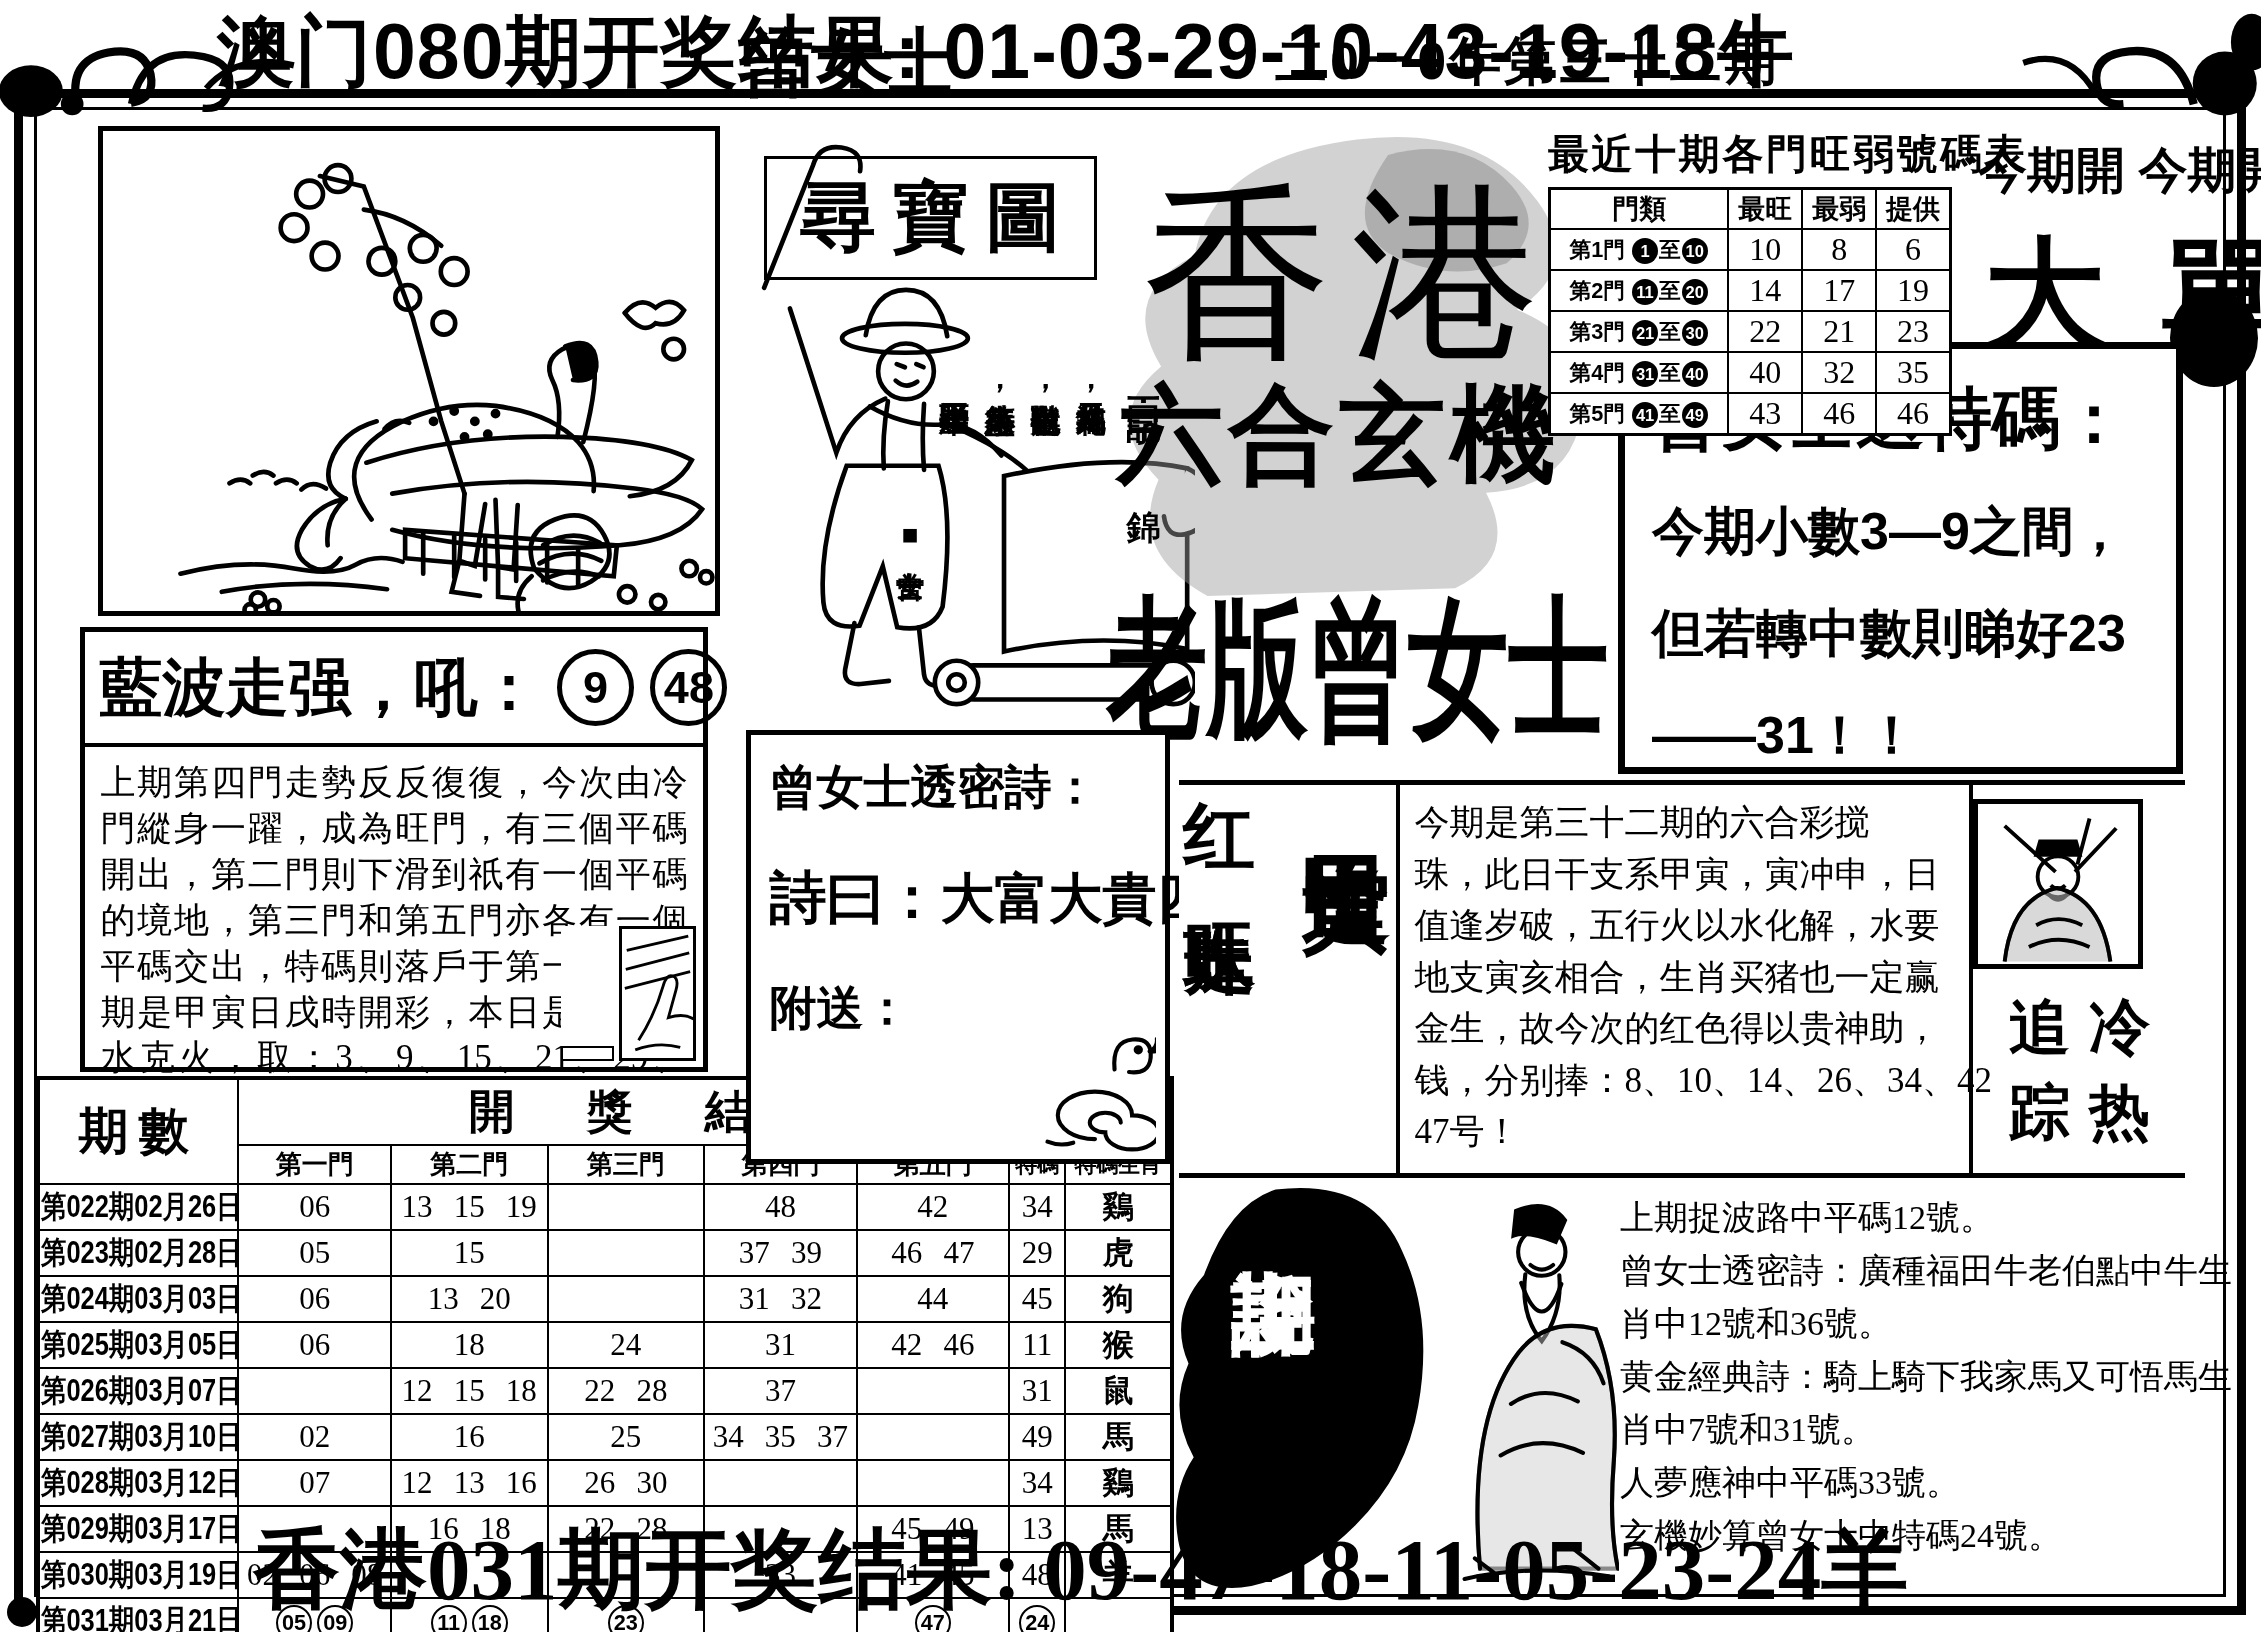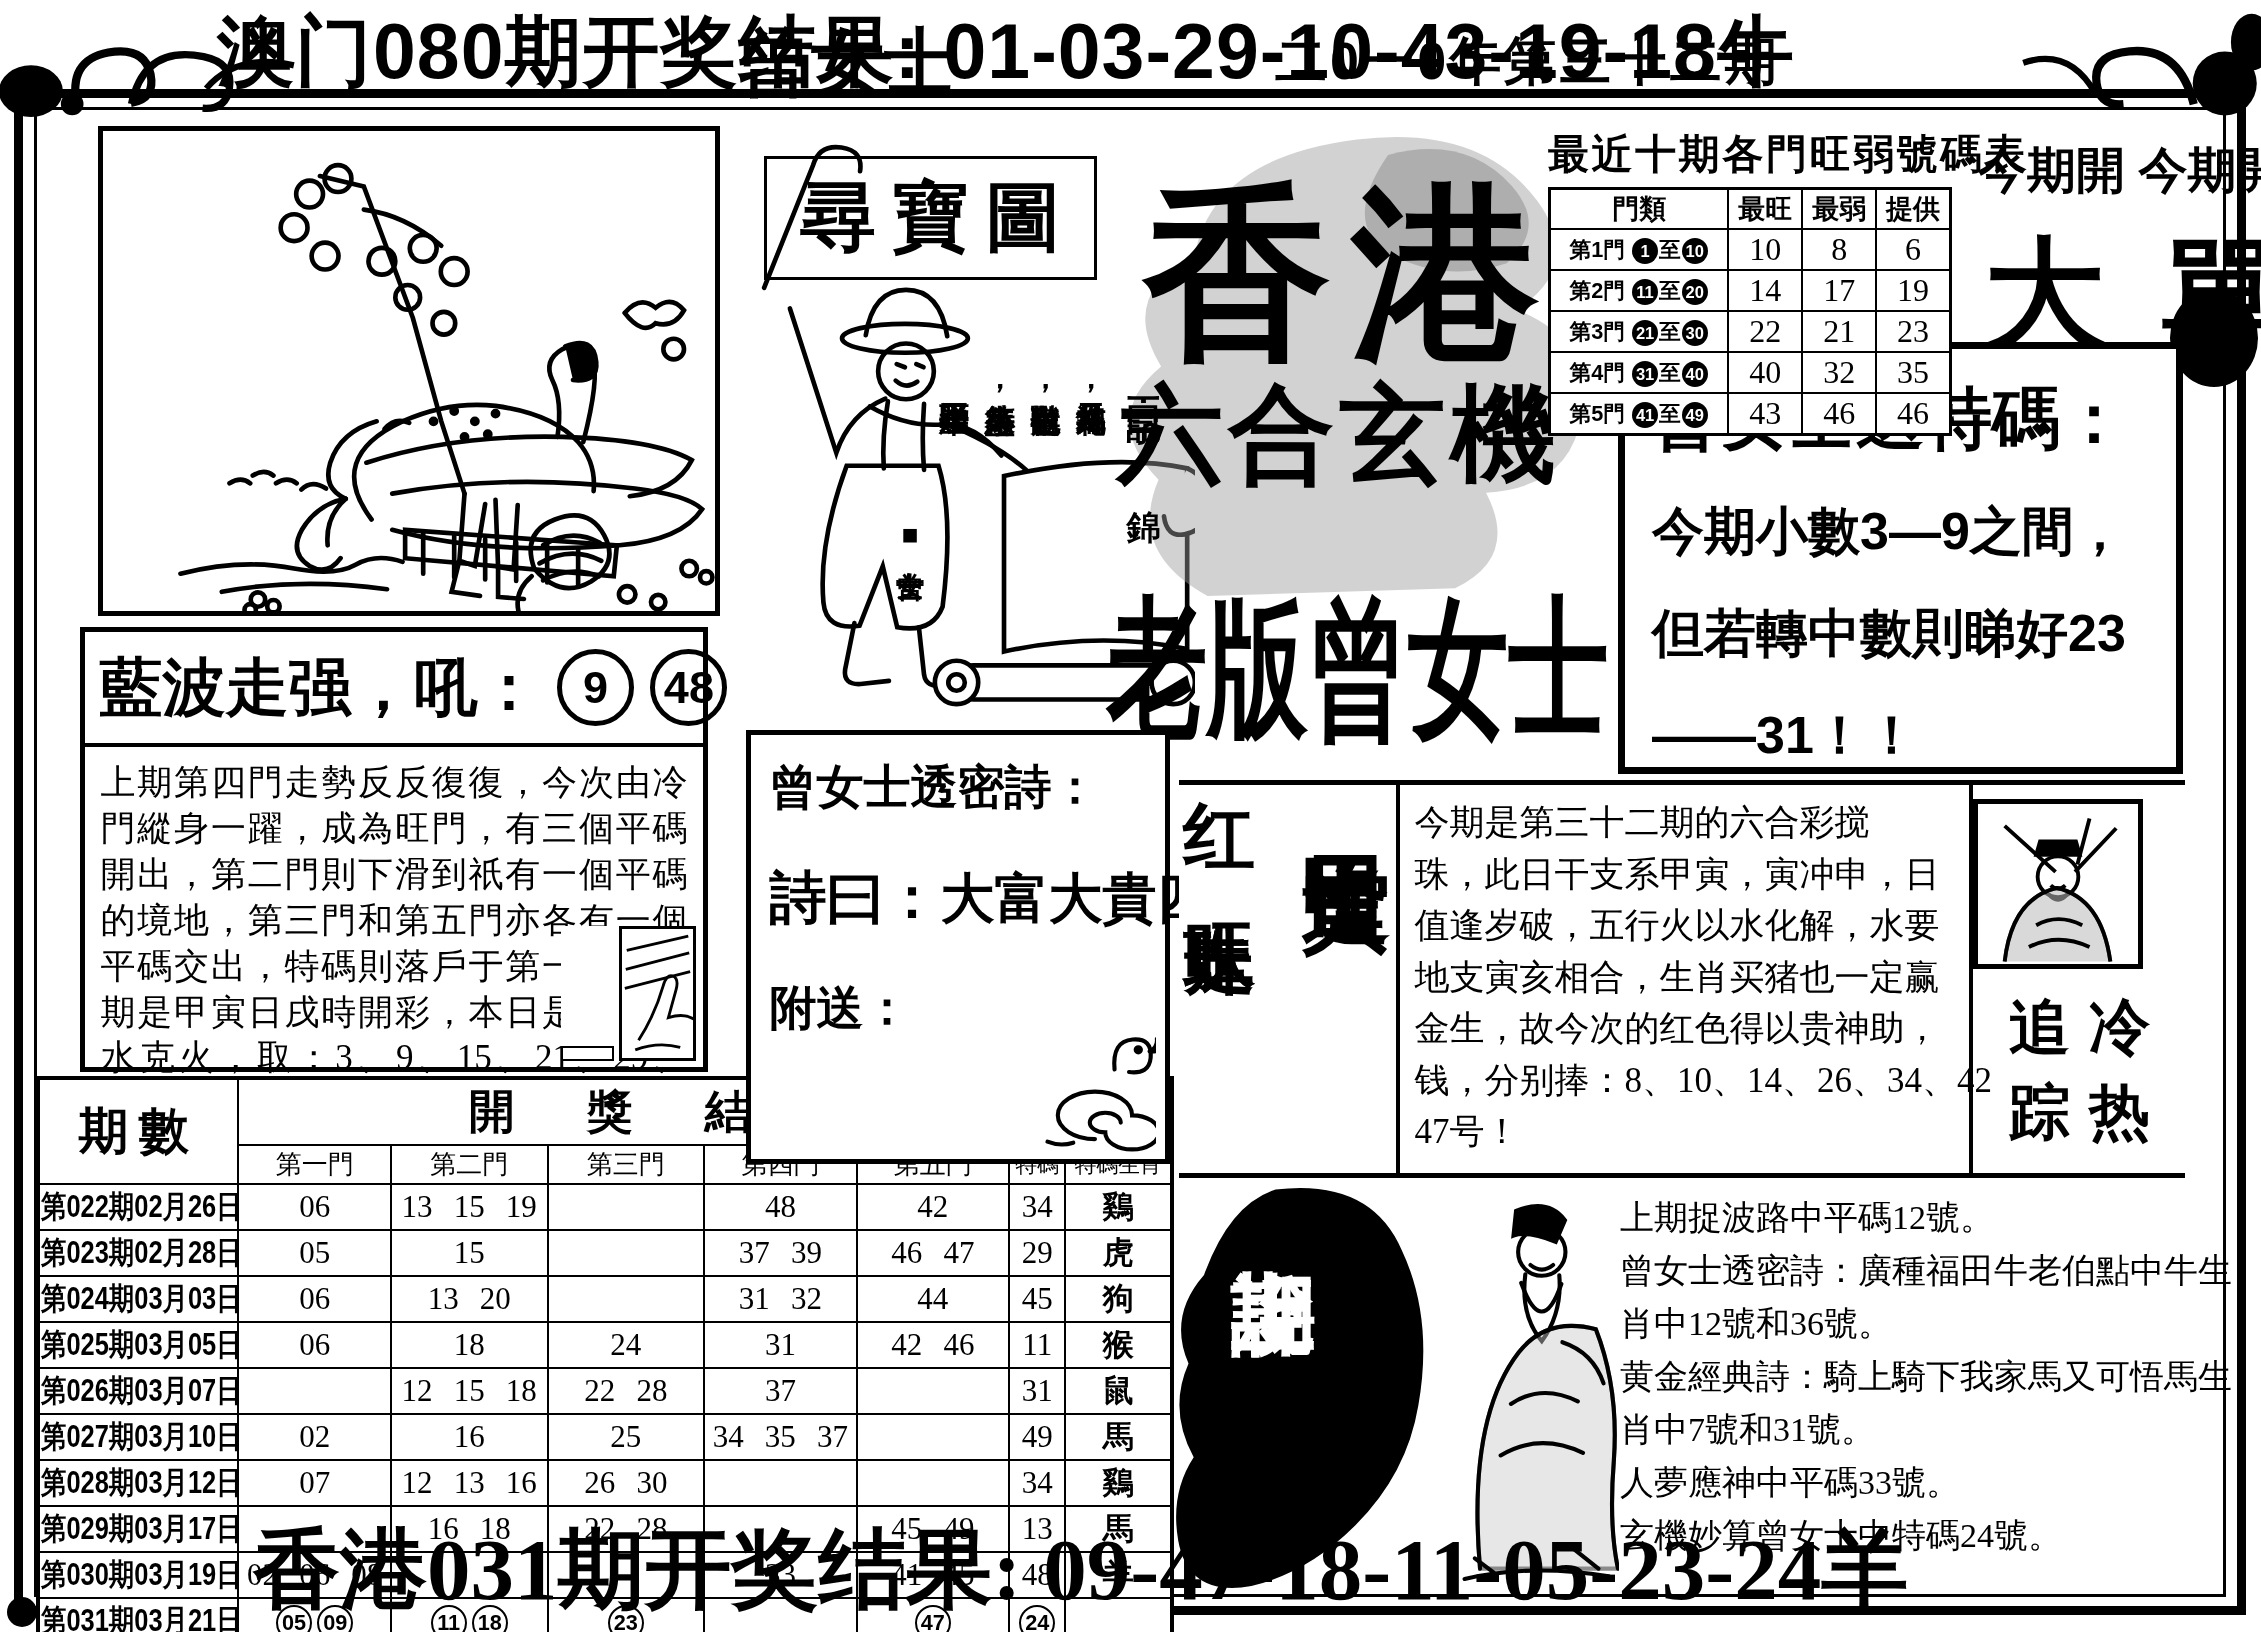--- a/index.html
+++ b/index.html
@@ -25,21 +25,21 @@
   .treasure-label{left:764px;top:156px;width:333px;height:124px;border:3.6px solid #000;
       font-family:"Liberation Sans",sans-serif;font-weight:900;font-size:76px;
       display:flex;align-items:center;justify-content:center;letter-spacing:16.5px;padding-left:16.5px;background:#fff;}
   .man-svg{left:715px;top:133px;width:480px;height:583px;}
   .scroll-text{left:940px;top:381px;width:225px;height:299px;writing-mode:vertical-rl;z-index:3;}
   .scol{font-weight:700;font-size:30px;line-height:1.28;margin-left:7.2px;white-space:nowrap;}
   .scol.title{font-size:34px;margin-left:11.4px;}
   .scol.sig{font-size:28px;padding-top:138px;}
 
   
-  .mast-hk{left:1143px;top:150px;font-weight:700;font-size:188px;letter-spacing:20.6px;white-space:nowrap;z-index:2;}
+  .mast-hk{left:1143px;top:150px;font-weight:400;font-size:188px;letter-spacing:20.6px;white-space:nowrap;z-index:2;}
   .mast-mid{left:1117px;top:364px;font-family:"Liberation Sans",sans-serif;font-weight:900;font-size:106px;
             letter-spacing:5.2px;white-space:nowrap;z-index:2;}
   .mast-old{left:1107px;top:568px;font-family:"Liberation Sans",sans-serif;font-weight:900;font-size:152px;
             transform:scaleX(.66);transform-origin:left top;white-space:nowrap;z-index:2;}
 
   
   .gate-wrap{left:1548px;top:127px;width:404px;z-index:2;}
   .gate-title{font-weight:700;font-size:41px;letter-spacing:2.6px;text-align:left;white-space:nowrap;}
   table.gate{margin-top:5.2px;width:100%;border-collapse:collapse;border:3.6px solid #000;background:#fff;}
   table.gate th,table.gate td{border:2.1px solid #000;text-align:center;padding:1px 2.1px;}
@@ -101,21 +101,21 @@
   .sage-svg{left:1444px;top:1187px;width:175px;height:403px;z-index:2;}
   .review-lines{left:1620px;top:1191px;width:619px;z-index:2;}
   .r-line{font-size:34px;line-height:1.56;white-space:nowrap;}
 
   
   .results{left:36px;top:1076px;width:1138px;z-index:1;}
   table.res{width:100%;border-collapse:collapse;border:4.6px solid #000;table-layout:fixed;background:#fff;}
   table.res th,table.res td{border:2.1px solid #000;text-align:center;overflow:hidden;}
   .res-h1{font-family:"Liberation Sans",sans-serif;font-weight:900;font-size:46px;letter-spacing:72px;height:49px;}
   .res-period-h{font-family:Liberation Serif, serif;font-weight:900;font-size:50px;letter-spacing:10.3px;}
-  .res-h2 th{font-family:"Liberation Sans",sans-serif;font-weight:400;font-size:26px;height:34px;border-radius:8px;}
+  .res-h2 th{font-family:"Liberation Sans",sans-serif;font-weight:700;font-size:26px;height:34px;border-radius:8px;}
   .res-h2 th.sm{font-size:21.7px;}
   table.res td{height:42px;font-size:31px;word-spacing:13.4px;}
   td.period{font-family:"Liberation Sans",sans-serif;font-weight:700;font-size:23px;white-space:nowrap;text-align:left;}
   td.period span{display:inline-block;transform:scaleX(.82);transform-origin:left center;}
   td.zod{font-weight:700;font-size:31px;}
   .circ{display:inline-block;width:36px;height:36px;border:2.6px solid #000;border-radius:50%;
         font-family:"Liberation Sans",sans-serif;font-weight:700;font-size:21.7px;line-height:32px;
         text-align:center;margin:0 2.6px;background:#fff;word-spacing:normal;}
 
   

